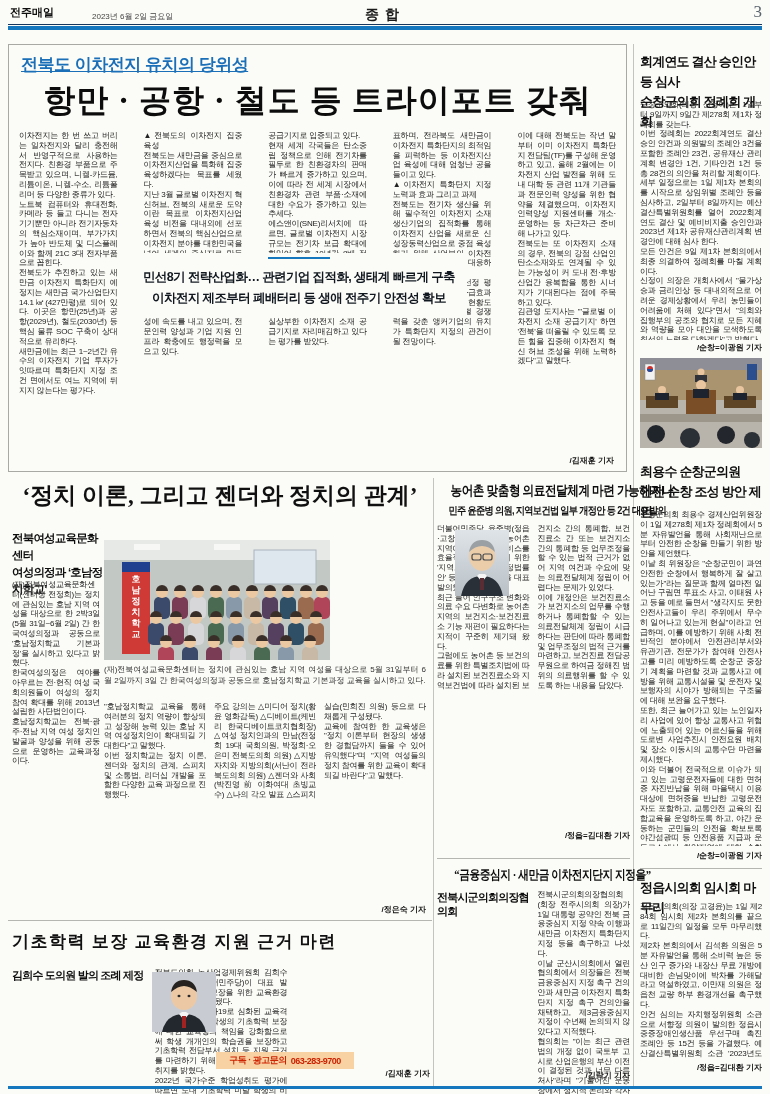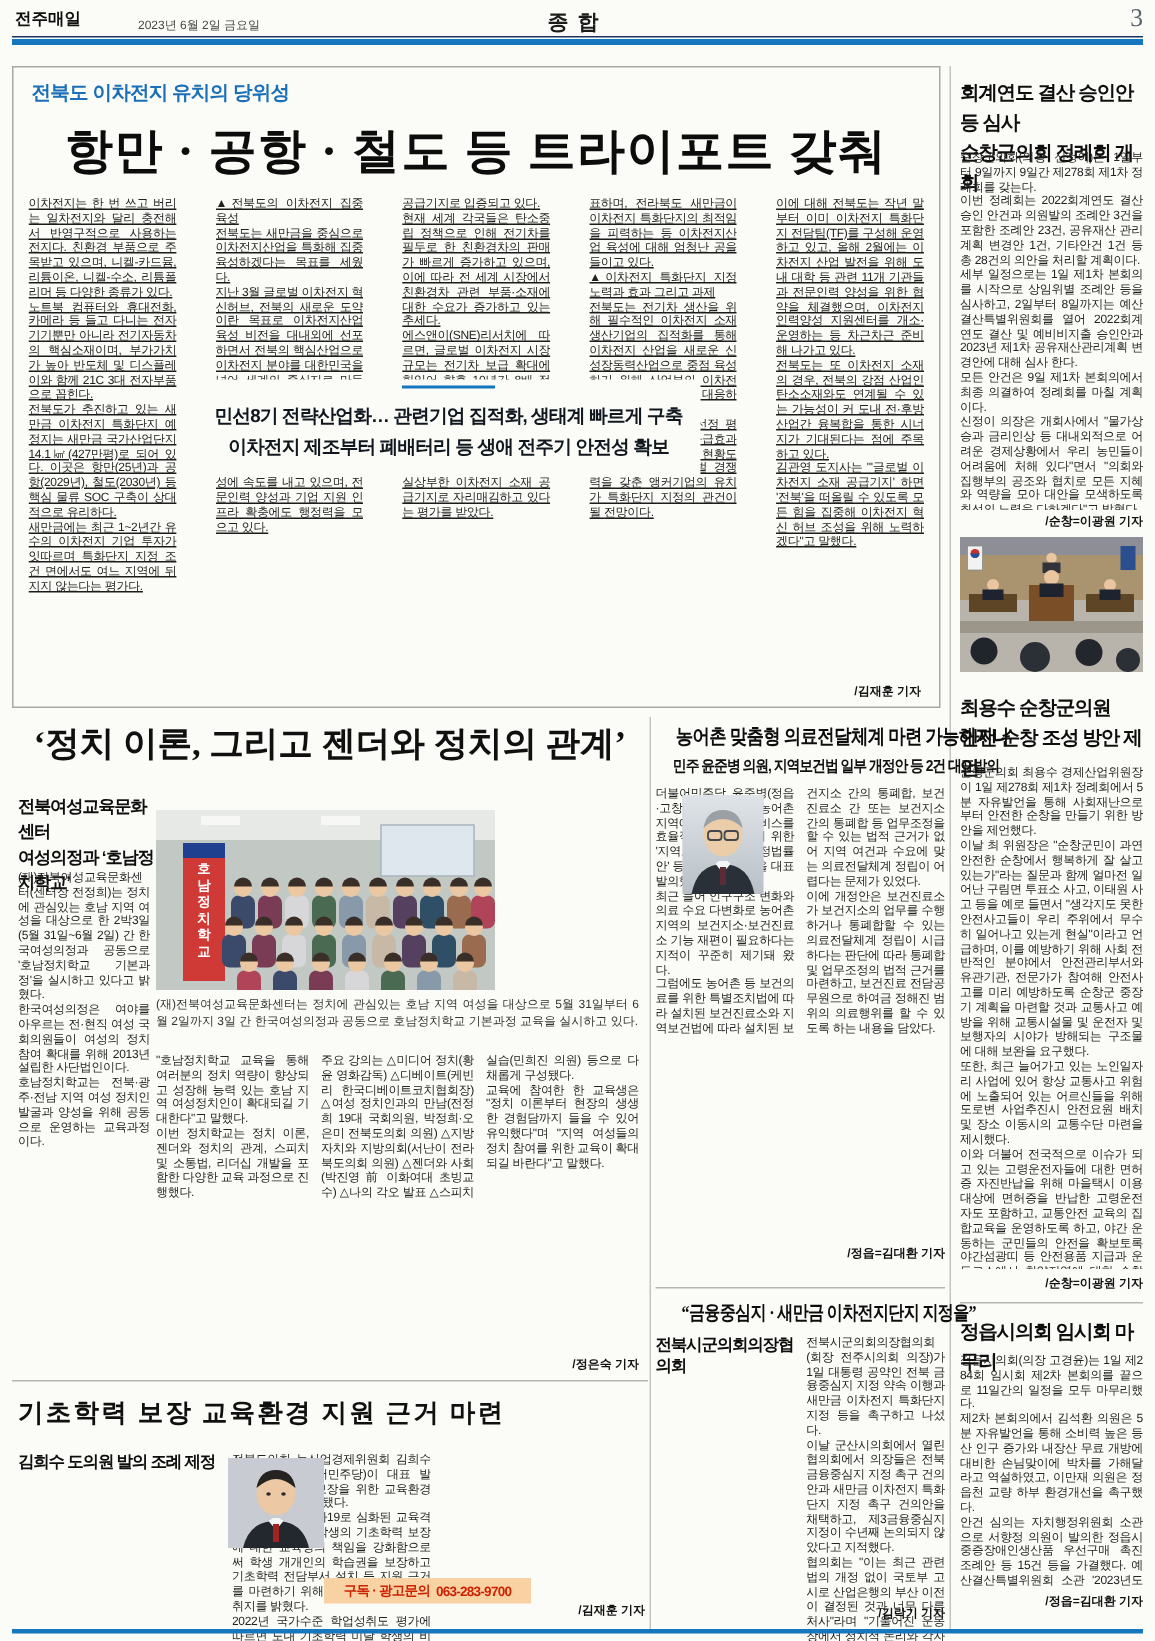--- a/index.html
+++ b/index.html
@@ -16,24 +16,24 @@
   .mh-rule1{left:8px;top:24px;width:754px;height:1px;background:#16365c;}
   .mh-rule2{left:8px;top:26px;width:754px;height:4px;background:#1577bd;}
   
   .bodytext{font-size:8px;line-height:9.8px;letter-spacing:-0.2px;text-align:justify;
             word-break:break-all;white-space:pre-line;color:#222;overflow:hidden;}
   .byline{font-size:8px;font-weight:bold;color:#111;text-align:right;}
   .hrule{background:#b5b5b2;height:1px;}
   .vrule{background:#c3c3c0;width:1px;}
   
   #lead{left:8px;top:44px;width:619px;height:428px;border:1px solid #a8a8a5;box-sizing:border-box;}
-  #lead .kicker{position:absolute;left:12px;top:8px;font-size:13px;font-weight:bold;color:#1a6fb8;letter-spacing:-0.5px;}
+  #lead .kicker{position:absolute;left:12px;top:8px;font-size:17px;font-weight:bold;color:#1a6fb8;letter-spacing:-0.5px;text-decoration:underline;}
   #lead .headline{position:absolute;left:0;right:0;top:34px;text-align:center;font-size:32px;font-weight:bold;
                   color:#0c0c0c;letter-spacing:1px;}
-  #lead .cols{position:absolute;left:10px;top:86px;right:10px;bottom:22px;display:flex;gap:26px;text-decoration:underline;}
+  #lead .cols{position:absolute;left:10px;top:86px;right:10px;bottom:22px;display:flex;gap:26px;}
   #lead .col{flex:1 1 0;}
   #lead .pullquote{position:absolute;left:122px;top:208px;width:336px;height:64px;background:#fbfbf7;
                    text-align:center;}
   #lead .pullquote .bar{width:62px;height:2px;background:#1577bd;margin:4px auto 8px auto;}
   #lead .pullquote .pq{font-size:12.5px;font-weight:bold;color:#10171f;line-height:21px;letter-spacing:-0.6px;white-space:nowrap;}
   #lead .lead-byline{position:absolute;right:12px;bottom:5px;}
   
   .sb-title{left:640px;width:122px;font-size:13px;line-height:20px;font-weight:bold;color:#0e0e0e;letter-spacing:-0.8px;}
   .sb-body{left:640px;width:122px;}
   .sb-byline{left:640px;width:122px;}

